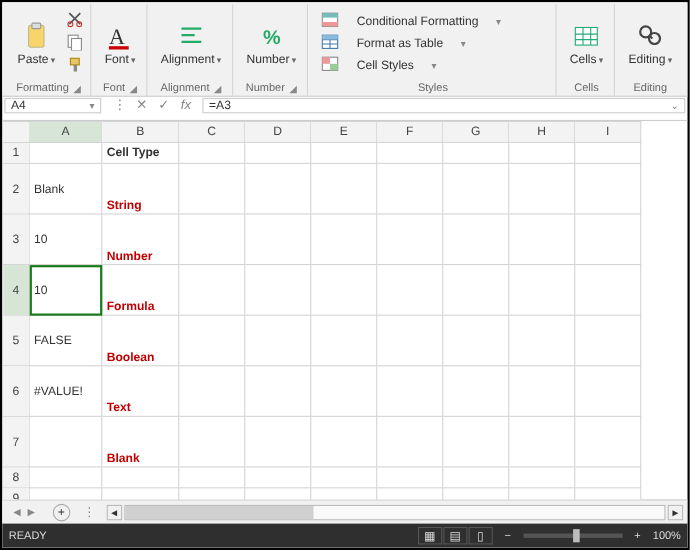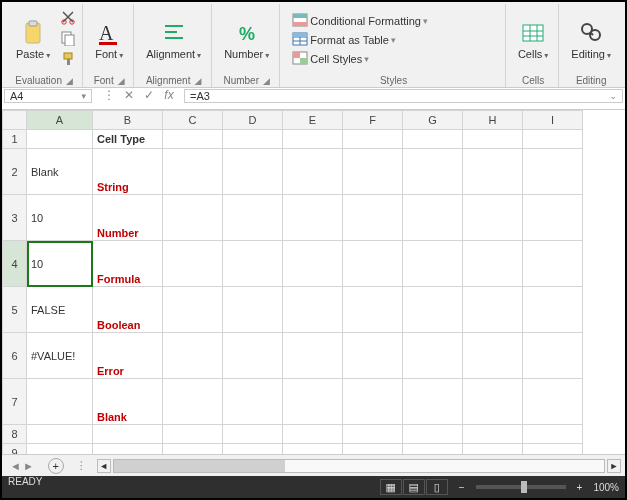--- a/index.html
+++ b/index.html
@@ -37,21 +37,21 @@
 .group-label .db { font-size: 9px; color: #888; }
 .big-btn {
   display: flex; flex-direction: column; align-items: center;
   padding: 2px 4px; border-radius: 2px; cursor: pointer;
   min-width: 36px;
 }
 .big-btn .ic { width: 28px; height: 28px; display: flex; align-items: center; justify-content: center; }
 .big-btn .lbl { font-size: 11px; margin-top: 1px; }
 .arrow-down::after { content: "▾"; font-size: 8px; color: #666; margin-left: 2px; }
 .small-btn {
-  display: flex; align-items: center; gap: 2px;
+  display: flex; align-items: center; gap: 16px;
   padding: 1px 4px; border-radius: 2px; cursor: pointer;
   font-size: 11px; white-space: nowrap;
 }
 .mini-stack { display: flex; flex-direction: column; gap: 1px; }
 .side-stack { display: flex; flex-direction: column; gap: 2px; margin-left: 2px; }
 
 
 .fbar {
   display: flex; align-items: flex-start;
   border-bottom: 1px solid #ccc;
@@ -118,21 +118,21 @@
 .sheet-tab.active { background: #fff; color: #1a7a1a; font-weight: bold; border-top: 2px solid #fff; }
 .newtab { margin: 0 6px; width: 16px; height: 16px; border: 1px solid #aaa; border-radius: 50%; display: flex; align-items: center; justify-content: center; cursor: pointer; }
 .hsb { flex: 1; display: flex; align-items: center; padding: 0 4px; gap:2px;}
 .hsb-track { flex:1; height: 14px; border:1px solid #bbb; background:#f9f9f9; position:relative; }
 .hsb-thumb { position:absolute; left:0; top:0; bottom:0; width:35%; background:#d0d0d0; }
 .hsb-btn { width:14px; height:14px; border:1px solid #bbb; background:#f1f1f1; font-size:9px; display:flex;align-items:center;justify-content:center; }
 
 
 .status {
   height: 22px; background: #2f2f2f; color: #ddd;
-  display: flex; font-size: 10px;
+  display: flex; align-items: center; font-size: 10px;
   padding: 0 6px; justify-content: space-between;
 }
 .status-right { display:flex; align-items:center; gap:8px; }
 .view-btns { display:flex; gap:1px; }
 .view-btns span { width:22px; height:16px; border:1px solid #555; display:flex;align-items:center;justify-content:center; cursor:pointer; font-size: 11px;}
 .zoom-slider { width:90px; height:4px; background:#555; position:relative; }
 .zoom-slider .zknob { position:absolute; left:50%; top:-4px; width:6px; height:12px; background:#bbb; }
 .zbtn { cursor:pointer; padding:0 3px;}
 </style>
 </head>
@@ -167,21 +167,21 @@
         </span>
         <span title="Format Painter">
           <svg width="16" height="16">
               <rect x="4" y="2" width="8" height="6" fill="#e8c56a" stroke="#a80"></rect>
               <rect x="7" y="8" width="3" height="6" fill="#888"></rect>
             </svg>
         </span>
       </div>
     </div>
     <div class="group-label">
-        <span>Evaluation</span>
+        <span>Formatting</span>
         <span class="db">◢</span>
       </div>
   </div>
 
   <div class="ribbon-group">
     <div class="group-body">
       <div class="big-btn">
         <div class="ic">
           <svg width="26" height="26">
               <text x="3" y="20" font-size="20" font-family="serif" fill="#333">A</text>
@@ -421,21 +421,21 @@
             <td class="col-other"></td>
             <td class="col-other"></td>
             <td class="col-other"></td>
           </tr>
           <tr>
             <th class="rowh">6</th>
             <td class="col-A">
               <div class="cell ">#VALUE!</div>
             </td>
             <td class="col-B">
-              <div class="cell red-bold">Error</div>
+              <div class="cell red-bold">Text</div>
             </td>
             <td class="col-other"></td>
             <td class="col-other"></td>
             <td class="col-other"></td>
             <td class="col-other"></td>
             <td class="col-other"></td>
             <td class="col-other"></td>
             <td class="col-other"></td>
           </tr>
           <tr>

